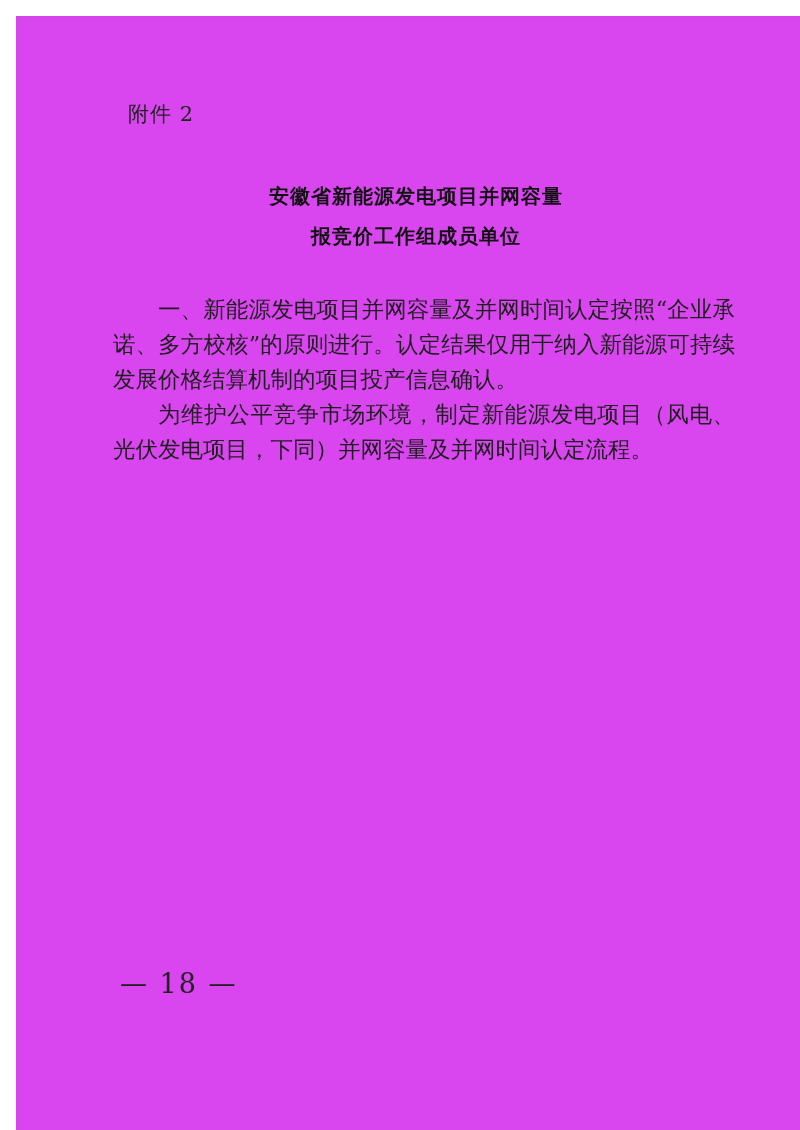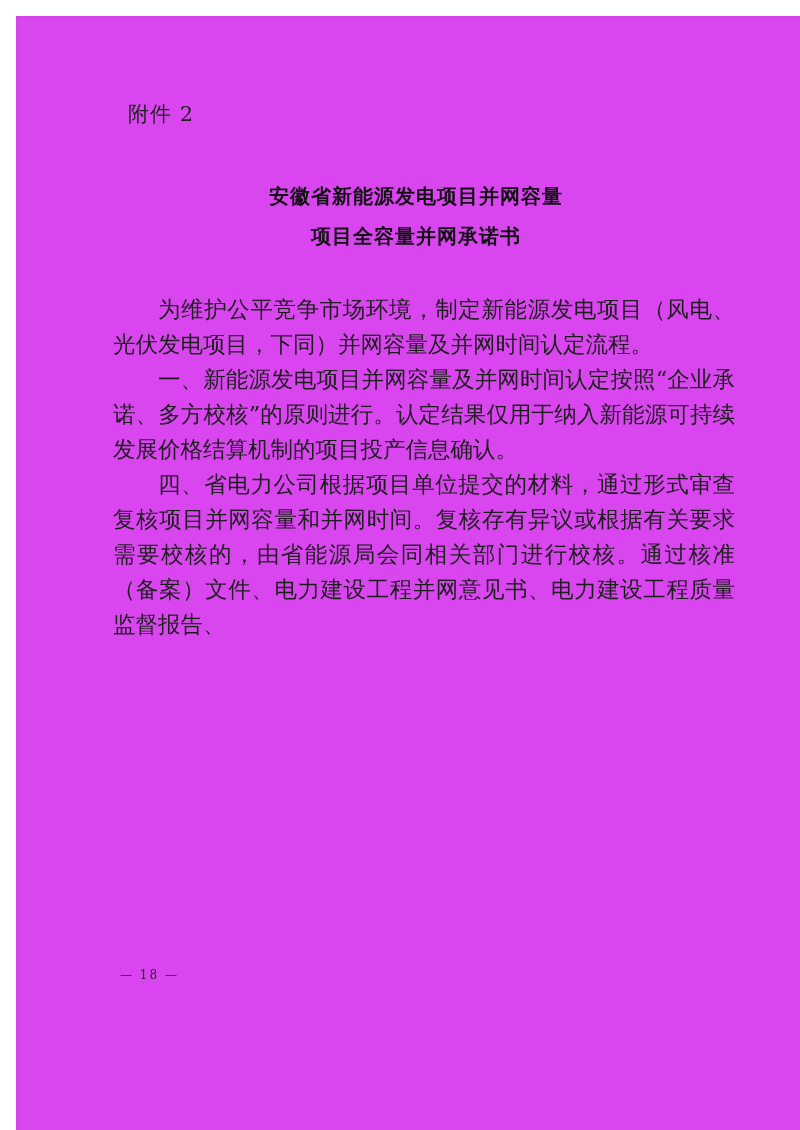--- a/index.html
+++ b/index.html
@@ -53,38 +53,37 @@
     }
     .doc-body p {
       margin: 0;
       padding: 0;
       text-indent: 2em;
     }
     .page-number {
       position: absolute;
       left: 104px;
       top: 952px;
-      font-size: 12px;
+      font-size: 27px;
       letter-spacing: 2px;
       color: #222;
     }
   </style>
 </head>
 <body>
 
 <div class="page">
 
   <div class="attachment-label">附件 2</div>
 
   <h1 class="doc-title">
     <span>安徽省新能源发电项目并网容量</span><br>
-    <span>项目全容量并网承诺书</span>
+    <span>报竞价工作组成员单位</span>
   </h1>
 
   <div class="doc-body">
+    <p>一、新能源发电项目并网容量及并网时间认定按照“企业承诺、多方校核”的原则进行。认定结果仅用于纳入新能源可持续发展价格结算机制的项目投产信息确认。</p>
     <p>为维护公平竞争市场环境，制定新能源发电项目（风电、光伏发电项目，下同）并网容量及并网时间认定流程。</p>
-    <p>一、新能源发电项目并网容量及并网时间认定按照“企业承诺、多方校核”的原则进行。认定结果仅用于纳入新能源可持续发展价格结算机制的项目投产信息确认。</p>
-    <p>四、省电力公司根据项目单位提交的材料，通过形式审查复核项目并网容量和并网时间。复核存有异议或根据有关要求需要校核的，由省能源局会同相关部门进行校核。通过核准（备案）文件、电力建设工程并网意见书、电力建设工程质量监督报告、</p>
   </div>
 
   <div class="page-number">— 18 —</div>
 
 </div>
 
 </body></html>

